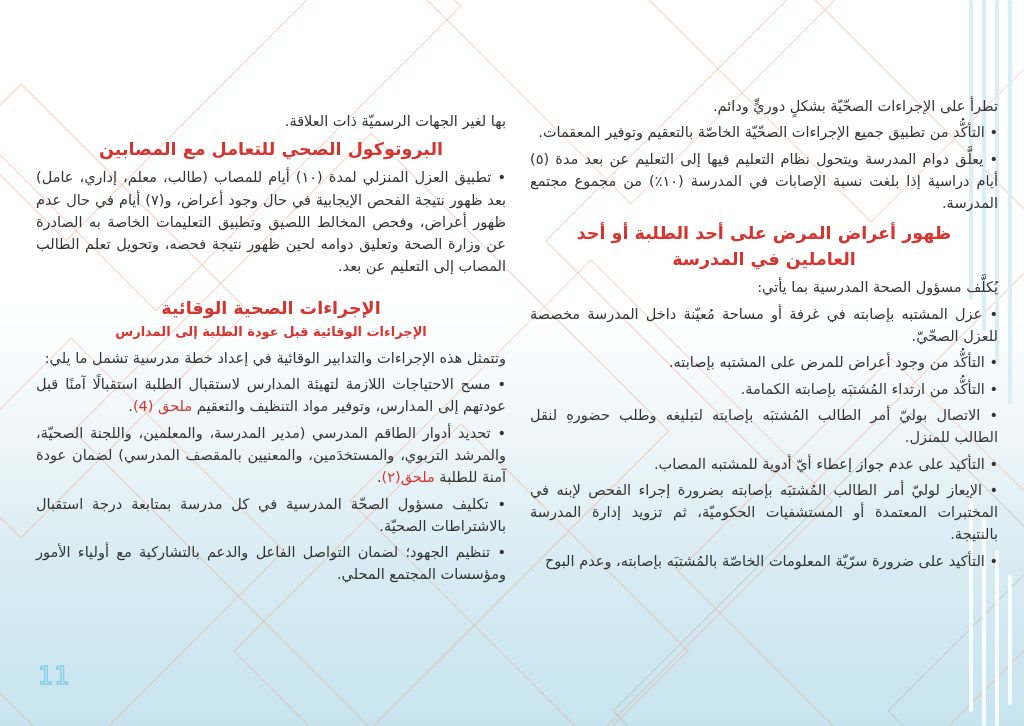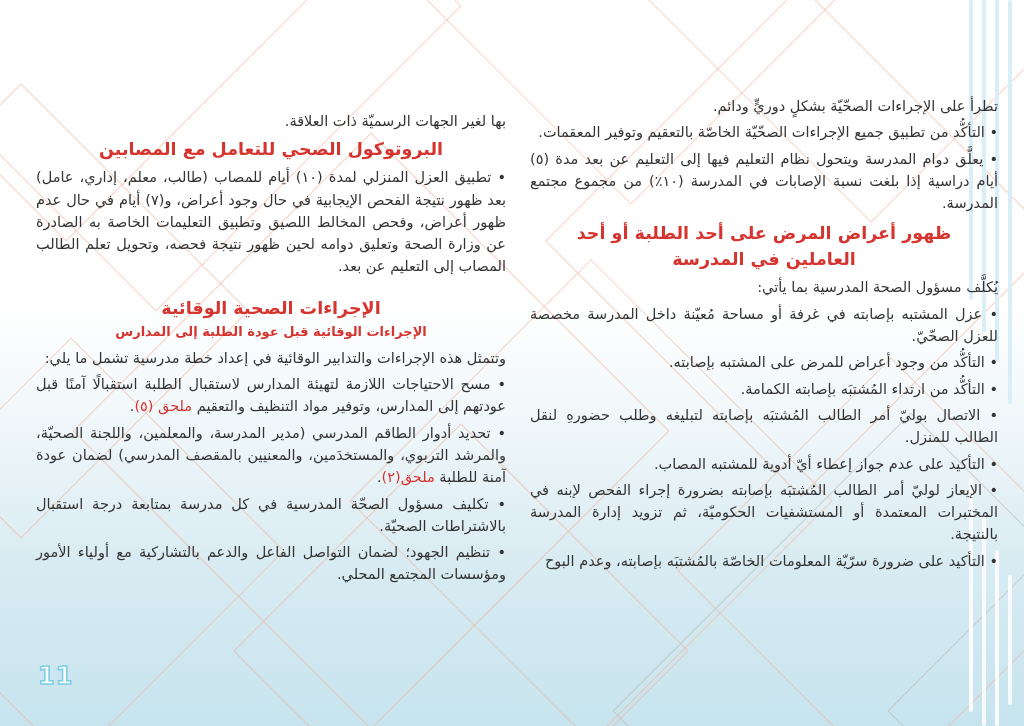--- a/index.html
+++ b/index.html
@@ -45,21 +45,21 @@
   .h-lg{font-size:17.5px;line-height:26px;}
   .h-md{font-size:13px;line-height:22px;}
   .mt6{margin-top:6px;}
   .mt9{margin-top:17px;}
   .mb2{margin-bottom:2px;}
   
   .page-number{
     position:absolute;
     left:38px;top:662px;
     font-size:24px;
-    font-weight:bold;
+    font-weight:normal;
     letter-spacing:1px;
     color:#f6fdff;
     -webkit-text-stroke:1.5px #7ecde4;
     text-shadow:0 0 1px #7ecde4;
     direction:ltr;
   }
 </style>
 </head>
 <body>
 
@@ -105,21 +105,21 @@
     <p>• التأكيد على ضرورة سرّيّة المعلومات الخاصّة بالمُشتبَه بإصابته، وعدم البوح</p>
   </div>
 
   <div class="col col-left">
     <p>بها لغير الجهات الرسميّة ذات العلاقة.</p>
     <div class="heading h-lg mb2">البروتوكول الصحي للتعامل مع المصابين</div>
     <p>• تطبيق العزل المنزلي لمدة (١٠) أيام للمصاب (طالب، معلم، إداري، عامل) بعد ظهور نتيجة الفحص الإيجابية في حال وجود أعراض، و(٧) أيام في حال عدم ظهور أعراض، وفحص المخالط اللصيق وتطبيق التعليمات الخاصة به الصادرة عن وزارة الصحة وتعليق دوامه لحين ظهور نتيجة فحصه، وتحويل تعلم الطالب المصاب إلى التعليم عن بعد.</p>
     <div class="heading h-lg mt9">الإجراءات الصحية الوقائية</div>
     <div class="heading h-md mb2">الإجراءات الوقائية قبل عودة الطلبة إلى المدارس</div>
     <p>وتتمثل هذه الإجراءات والتدابير الوقائية في إعداد خطة مدرسية تشمل ما يلي:</p>
-    <p><span>• مسح الاحتياجات اللازمة لتهيئة المدارس لاستقبال الطلبة استقبالًا آمنًا قبل عودتهم إلى المدارس، وتوفير مواد التنظيف والتعقيم </span><span class="red">ملحق (٥)</span><span>.</span></p>
+    <p><span>• مسح الاحتياجات اللازمة لتهيئة المدارس لاستقبال الطلبة استقبالًا آمنًا قبل عودتهم إلى المدارس، وتوفير مواد التنظيف والتعقيم </span><span class="red">ملحق (4)</span><span>.</span></p>
     <p><span>• تحديد أدوار الطاقم المدرسي (مدير المدرسة، والمعلمين، واللجنة الصحيّة، والمرشد التربوي، والمستخدَمين، والمعنيين بالمقصف المدرسي) لضمان عودة آمنة للطلبة </span><span class="red">ملحق(٢)</span><span>.</span></p>
     <p>• تكليف مسؤول الصحّة المدرسية في كل مدرسة بمتابعة درجة استقبال بالاشتراطات الصحيّة.</p>
     <p>• تنظيم الجهود؛ لضمان التواصل الفاعل والدعم بالتشاركية مع أولياء الأمور ومؤسسات المجتمع المحلي.</p>
   </div>
 
   <div class="page-number">11</div>
 
 </div>
 
 </body></html>

